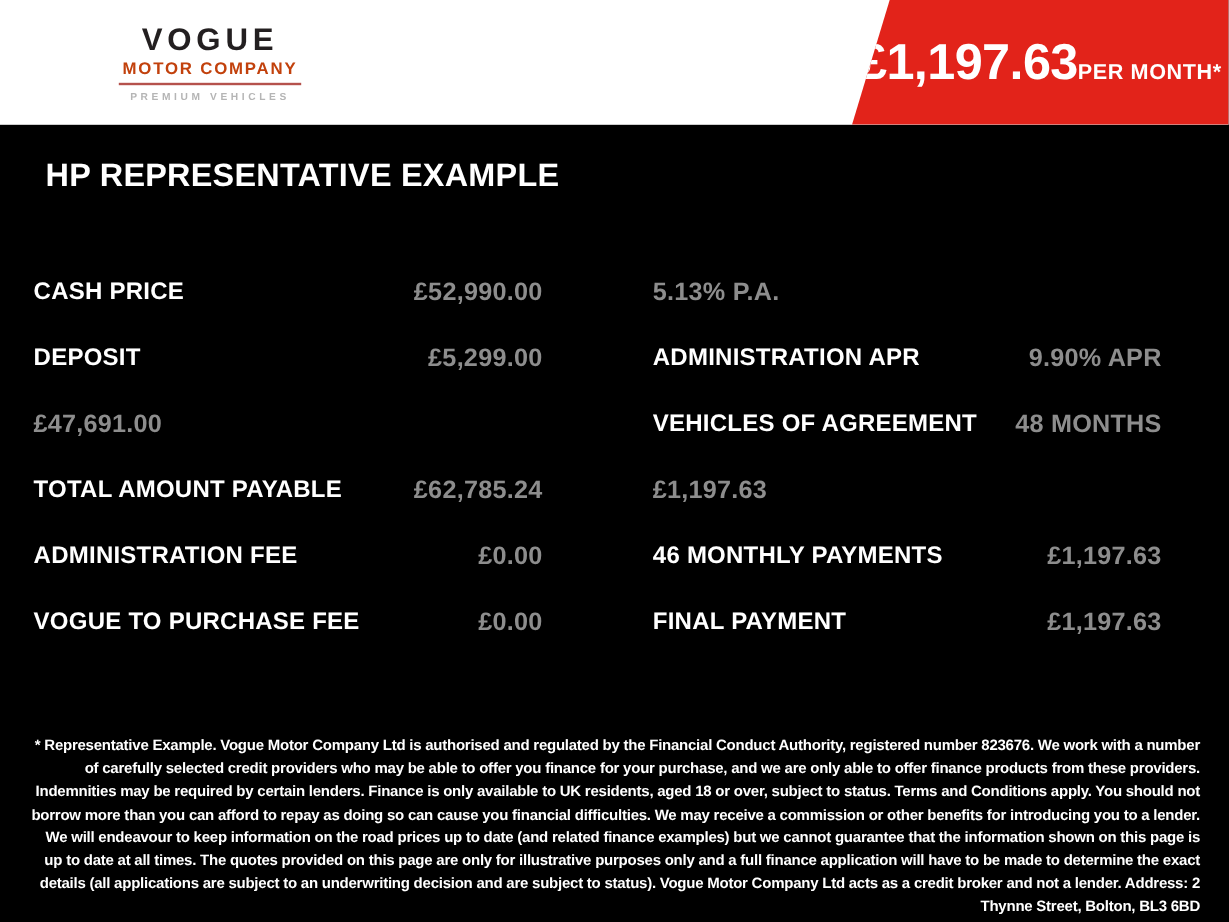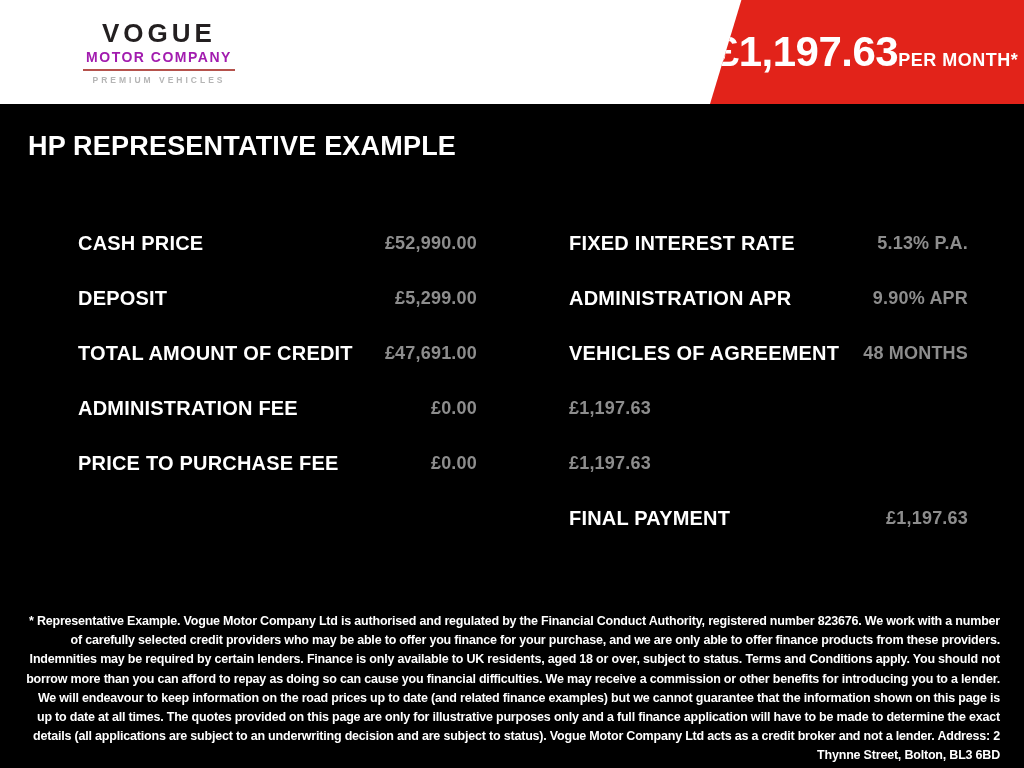--- a/index.html
+++ b/index.html
@@ -2,45 +2,45 @@
 <html><head>
 <meta charset="utf-8">
 <style>
   * { margin:0; padding:0; box-sizing:border-box; }
   html,body { width:1024px; height:768px; overflow:hidden; }
   body { background:#000; font-family:"Liberation Sans", sans-serif; }
 
   
   .header { position:relative; height:104px; background:#ffffff; }
 
-  .logo { position:absolute; left:76px; top:20px; width:166px; text-align:center; }
+  .logo { position:absolute; left:92px; top:20px; width:166px; text-align:center; }
   .logo-name { font-size:26px; font-weight:700; letter-spacing:4px; color:#231f20; line-height:1; }
-  .logo-sub  { font-size:14px; font-weight:700; letter-spacing:1.5px; color:#a21caf; margin-top:3px; }
+  .logo-sub  { font-size:14px; font-weight:700; letter-spacing:1.5px; color:#c2410c; margin-top:3px; }
   .logo-rule { width:152px; height:2px; background:#b5524c; margin:4px auto 4px auto; }
   .logo-tagline { font-size:8.5px; font-weight:700; letter-spacing:3px; color:#b5b5b5; }
 
   .price-banner {
     position:absolute; right:0; top:0; width:314px; height:104px;
     background:#e2231a;
     clip-path: polygon(10% 0, 100% 0, 100% 100%, 0 100%);
     display:flex; align-items:baseline; justify-content:center;
     padding-top:28px; color:#fff;
   }
   .banner-amount { font-size:42px; font-weight:700; letter-spacing:-0.5px; }
   .banner-period { font-size:18px; font-weight:700; margin-left:0; letter-spacing:0.5px; }
 
   
   .main { color:#fff; }
-  .page-title { margin:27px 0 0 28px; font-size:27px; font-weight:700; letter-spacing:0.2px; line-height:31px; }
+  .page-title { margin:27px 0 0 38px; font-size:27px; font-weight:700; letter-spacing:0.2px; line-height:31px; }
 
-  .finance { display:flex; margin-top:54px; padding-left:78px; padding-right:56px; column-gap:92px; }
+  .finance { display:flex; margin-top:54px; padding-left:28px; padding-right:56px; column-gap:92px; }
   .finance-col { flex:1 1 0; }
   .finance-row { height:55px; display:flex; align-items:center; justify-content:space-between; }
   .finance-label { font-size:20px; font-weight:700; color:#ffffff; letter-spacing:0.2px; white-space:nowrap; }
-  .finance-value { font-size:18px; font-weight:700; color:#8d8d8d; letter-spacing:0.2px; white-space:nowrap; }
+  .finance-value { font-size:21px; font-weight:700; color:#8d8d8d; letter-spacing:0.2px; white-space:nowrap; }
 
   .disclaimer {
     margin:66px 24px 0 24px;
     font-size:12.5px; font-weight:700; letter-spacing:-0.2px;
     line-height:19.2px; color:#ffffff; text-align:right;
   }
 </style>
 </head>
 <body>
 
@@ -64,50 +64,53 @@
     <div class="finance-col">
       <div class="finance-row">
         <span class="finance-label">CASH PRICE</span>
         <span class="finance-value">£52,990.00</span>
       </div>
       <div class="finance-row">
         <span class="finance-label">DEPOSIT</span>
         <span class="finance-value">£5,299.00</span>
       </div>
       <div class="finance-row">
-        <span class="finance-label">TOTAL AMOUNT OF CREDIT</span>
         <span class="finance-value">£47,691.00</span>
+      </div>
+      <div class="finance-row">
+        <span class="finance-label">TOTAL AMOUNT PAYABLE</span>
+        <span class="finance-value">£62,785.24</span>
       </div>
       <div class="finance-row">
         <span class="finance-label">ADMINISTRATION FEE</span>
         <span class="finance-value">£0.00</span>
       </div>
       <div class="finance-row">
-        <span class="finance-label">PRICE TO PURCHASE FEE</span>
+        <span class="finance-label">VOGUE TO PURCHASE FEE</span>
         <span class="finance-value">£0.00</span>
       </div>
     </div>
 
     <div class="finance-col">
       <div class="finance-row">
-        <span class="finance-label">FIXED INTEREST RATE</span>
         <span class="finance-value">5.13% P.A.</span>
       </div>
       <div class="finance-row">
         <span class="finance-label">ADMINISTRATION APR</span>
         <span class="finance-value">9.90% APR</span>
       </div>
       <div class="finance-row">
         <span class="finance-label">VEHICLES OF AGREEMENT</span>
         <span class="finance-value">48 MONTHS</span>
       </div>
       <div class="finance-row">
         <span class="finance-value">£1,197.63</span>
       </div>
       <div class="finance-row">
+        <span class="finance-label">46 MONTHLY PAYMENTS</span>
         <span class="finance-value">£1,197.63</span>
       </div>
       <div class="finance-row">
         <span class="finance-label">FINAL PAYMENT</span>
         <span class="finance-value">£1,197.63</span>
       </div>
     </div>
   </div>
 
   <p class="disclaimer">* Representative Example. Vogue Motor Company Ltd is authorised and regulated by the Financial Conduct Authority, registered number 823676. We work with a number of carefully selected credit providers who may be able to offer you finance for your purchase, and we are only able to offer finance products from these providers. Indemnities may be required by certain lenders. Finance is only available to UK residents, aged 18 or over, subject to status. Terms and Conditions apply. You should not borrow more than you can afford to repay as doing so can cause you financial difficulties. We may receive a commission or other benefits for introducing you to a lender. We will endeavour to keep information on the road prices up to date (and related finance examples) but we cannot guarantee that the information shown on this page is up to date at all times. The quotes provided on this page are only for illustrative purposes only and a full finance application will have to be made to determine the exact details (all applications are subject to an underwriting decision and are subject to status). Vogue Motor Company Ltd acts as a credit broker and not a lender. Address: 2 Thynne Street, Bolton, BL3 6BD</p>

